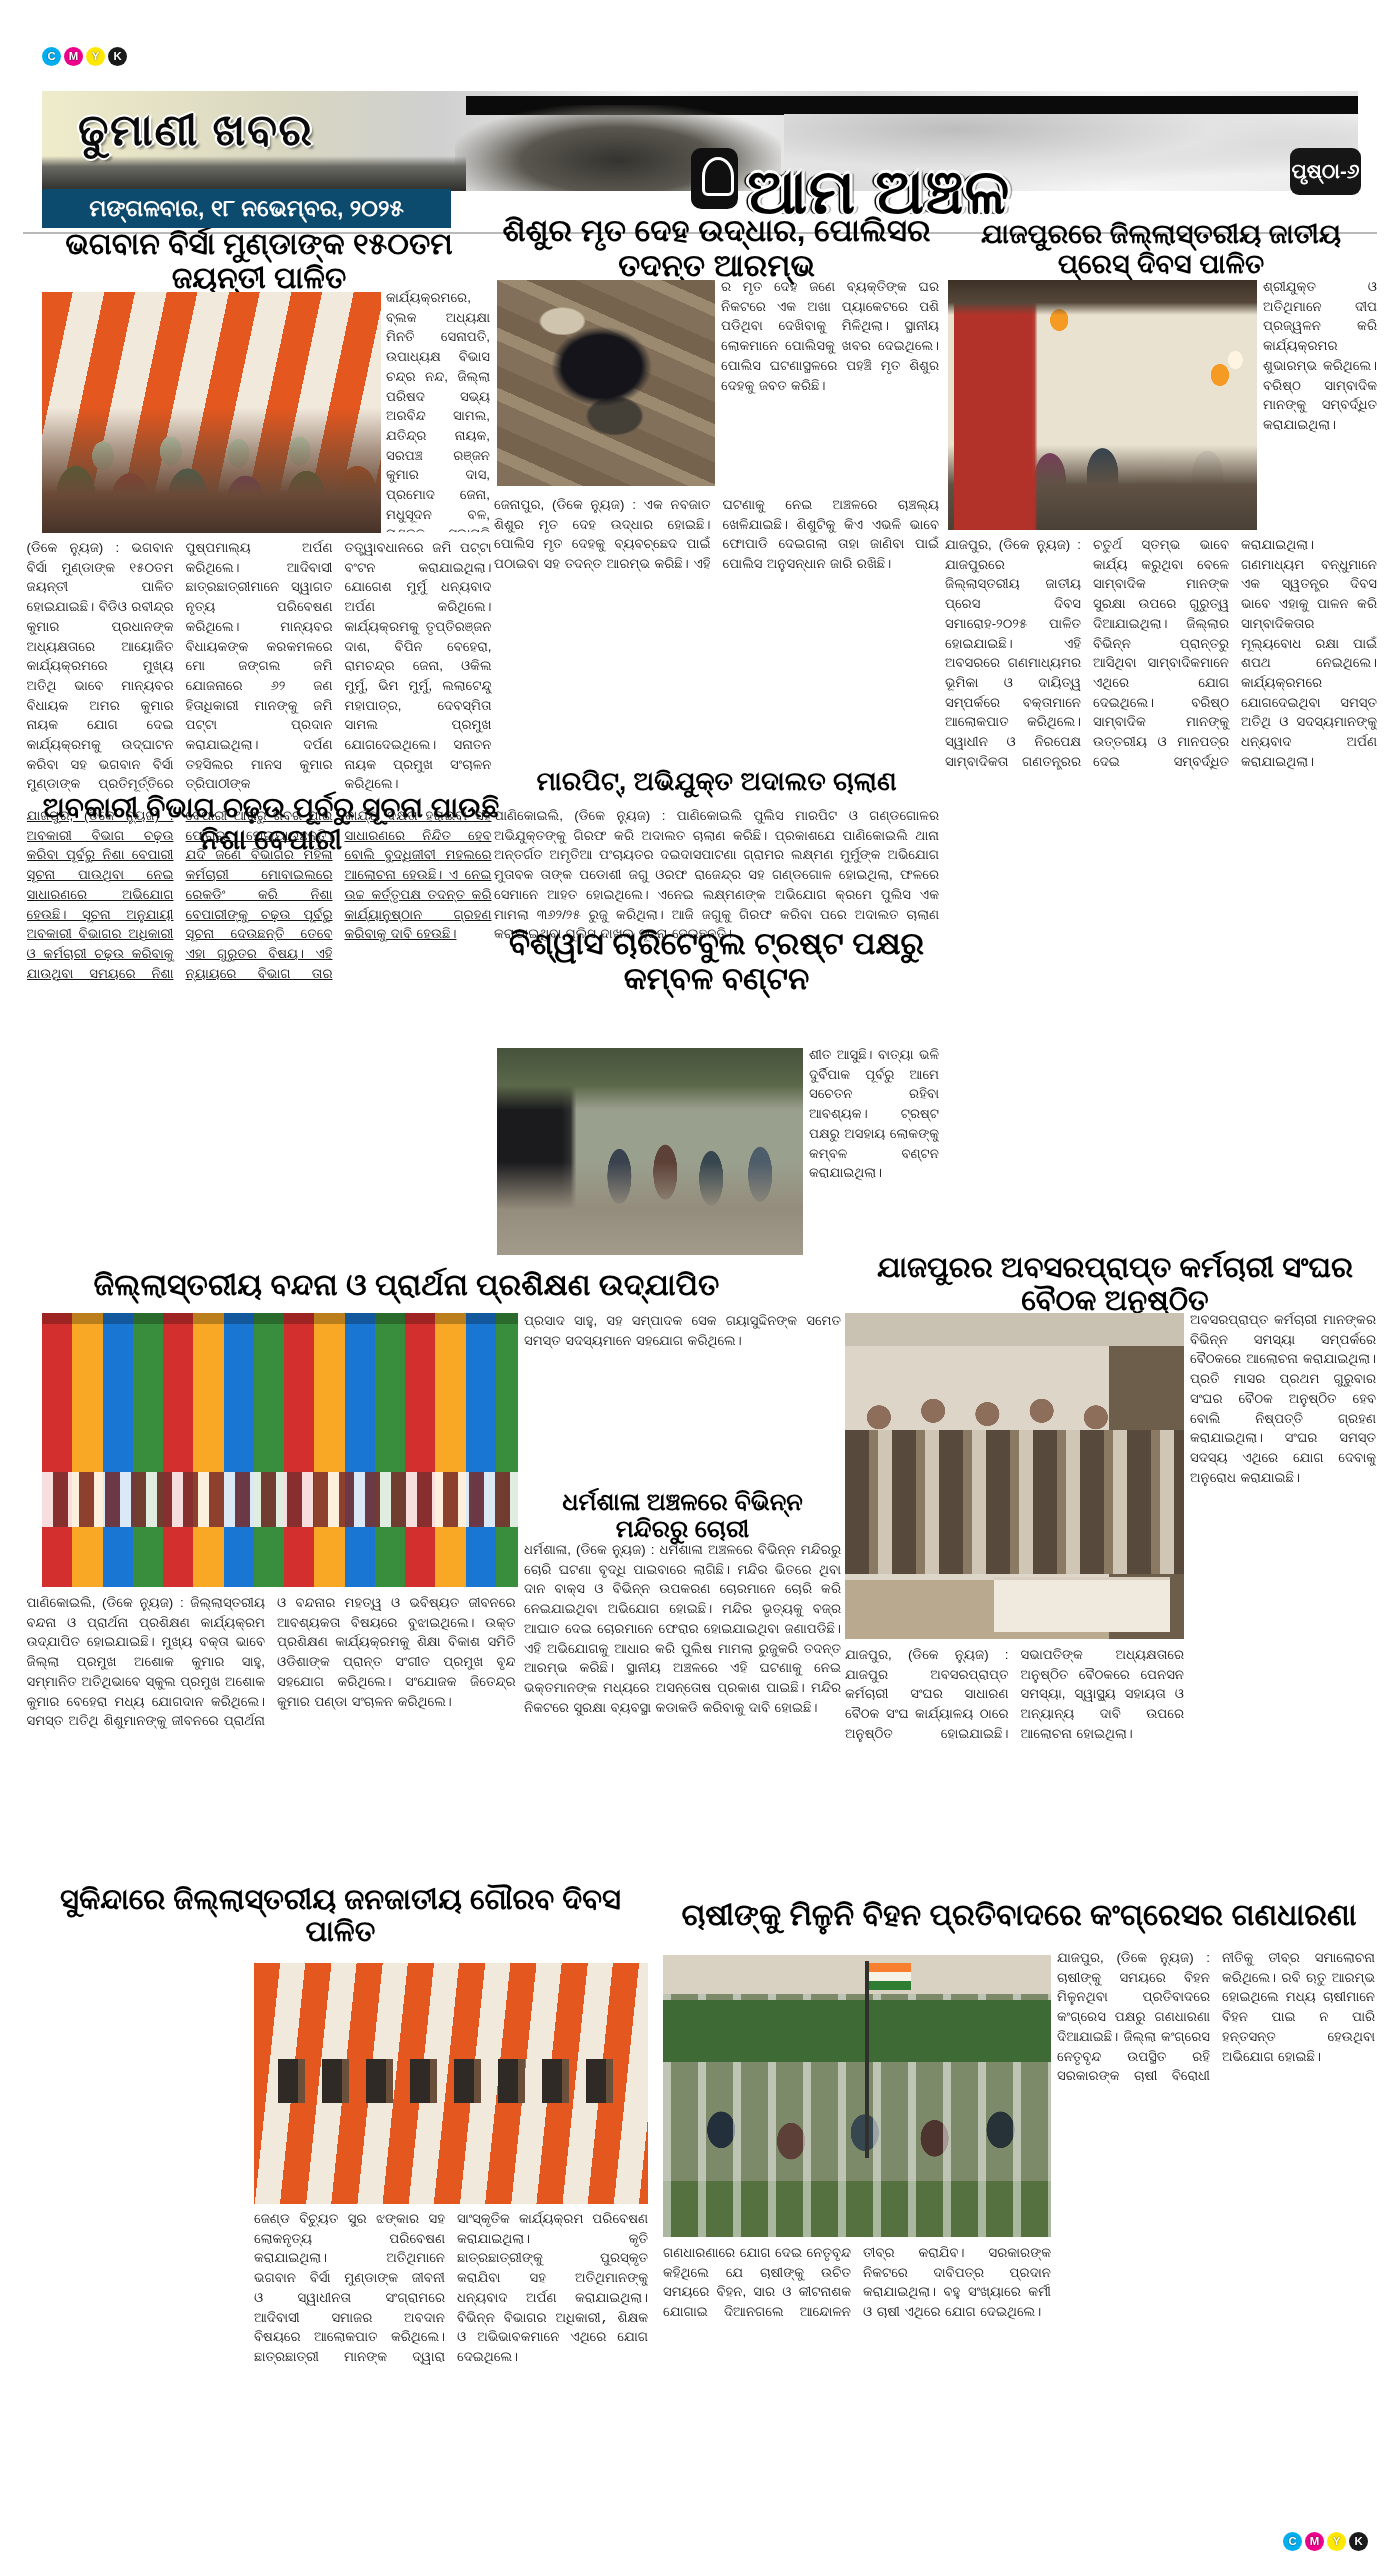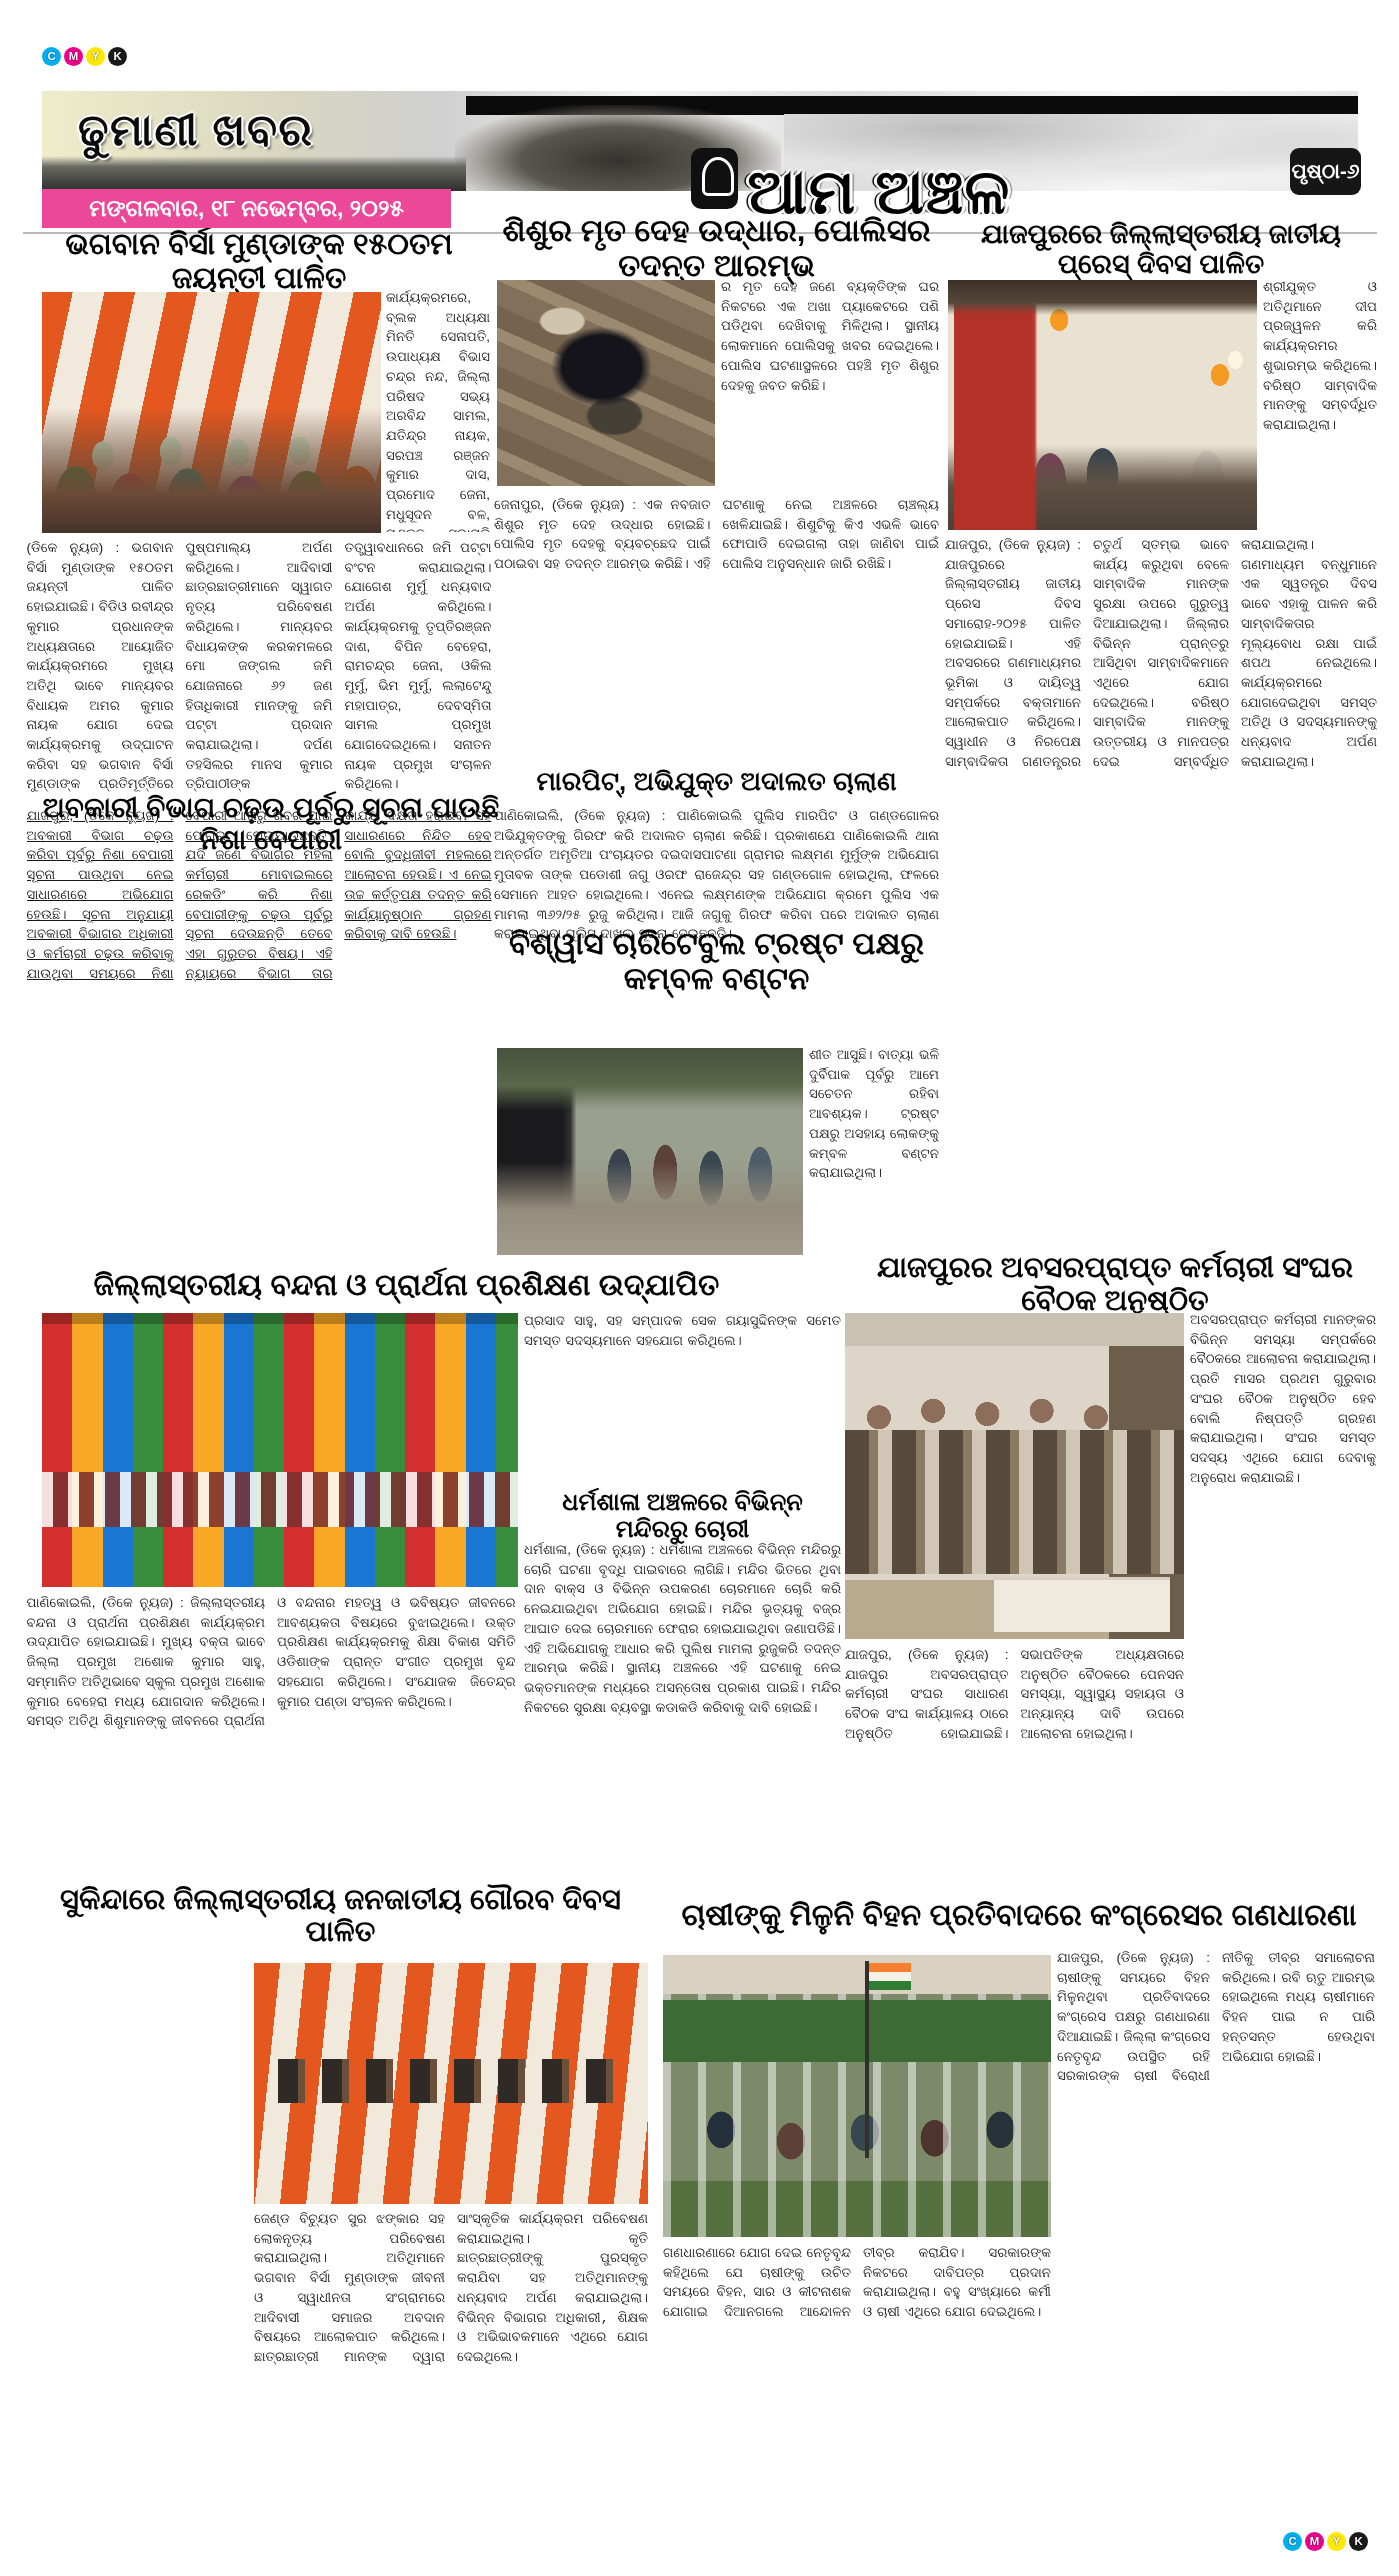--- a/index.html
+++ b/index.html
@@ -20,21 +20,21 @@
   .mast-tree{position:absolute;left:413px;top:13.6px;width:326px;height:89px;
     background:radial-gradient(ellipse at 50% 62%,#34332f 0%,#59574f 42%,rgba(120,118,110,0.55) 60%,transparent 75%);}
   .mast-cloud{position:absolute;left:742px;top:23px;right:0;height:76px;
     background:radial-gradient(ellipse at 30% 20%,#bdbdbd 0%,#e3e3e3 45%,transparent 70%),
                radial-gradient(ellipse at 75% 35%,#cfcfcf 0%,#f0f0f0 50%,transparent 75%);}
   .mast-dark-ground{position:absolute;left:0;bottom:0;width:424px;height:35px;
     background:linear-gradient(0deg,#2e2e2c 0%,#6a6a64 70%,transparent 100%);}
   .masthead-title{position:absolute;left:36px;top:13.6px;font-size:44px;font-weight:800;color:#0a0a0a;
     text-shadow:-2.3px 0 0 #fff,2.3px 0 0 #fff,0 -2.3px 0 #fff,0 2.3px 0 #fff,3px 3px 2.3px rgba(0,0,0,.45);
     letter-spacing:1.5px;z-index:3;}
-  .date-bar{position:absolute;left:42px;top:189px;width:409px;height:39px;background:#ec4899;
+  .date-bar{position:absolute;left:42px;top:189px;width:409px;height:39px;background:#0c4a6e;
     color:#ffffff;font-size:23px;font-weight:bold;display:flex;align-items:center;justify-content:center;z-index:4;}
   .section-logo{position:absolute;left:691px;top:148px;width:47px;height:61px;background:#101010;
     border-radius:10.6px;z-index:5;}
   .section-logo::after{content:"";position:absolute;left:10.6px;top:9px;width:26px;height:33px;
     border:3px solid #fff;border-radius:50% 50% 6px 6px;}
   .section-title{position:absolute;left:724px;top:156px;width:310px;text-align:center;
     font-size:62px;font-weight:900;color:#000;z-index:5;letter-spacing:1.5px;
     text-shadow:-3px 0 0 #fff,3px 0 0 #fff,0 -3px 0 #fff,0 3px 0 #fff,-4.5px 0 0.8px #000,4.5px 0 0.8px rgba(0,0,0,.35);}
   .page-badge{position:absolute;left:1290px;top:148px;width:71px;height:47px;background:#161616;
     border-radius:9px;color:#fff;font-size:20.4px;font-weight:bold;display:flex;align-items:center;

